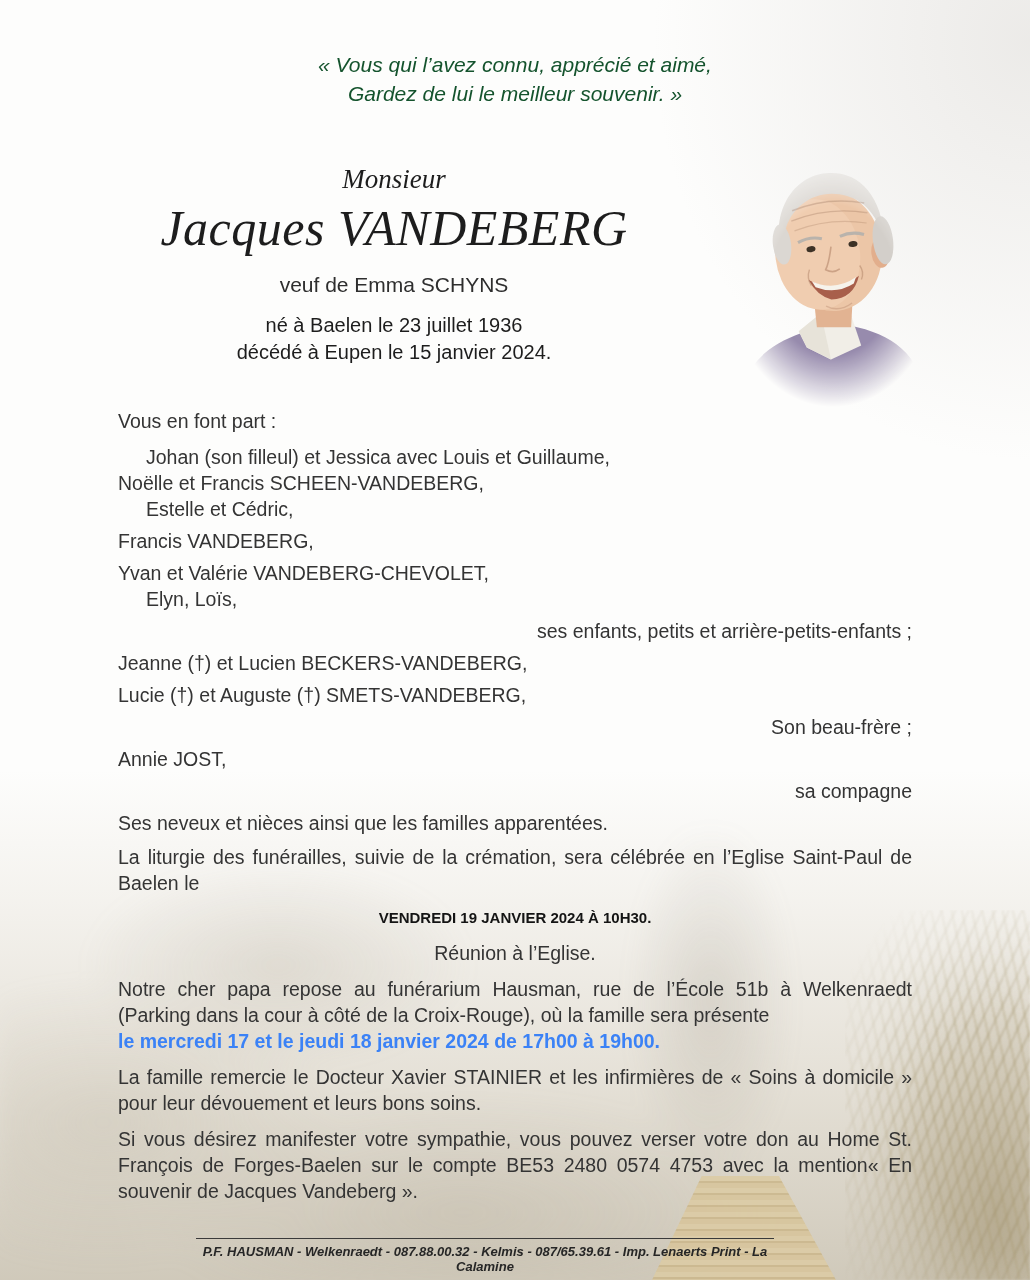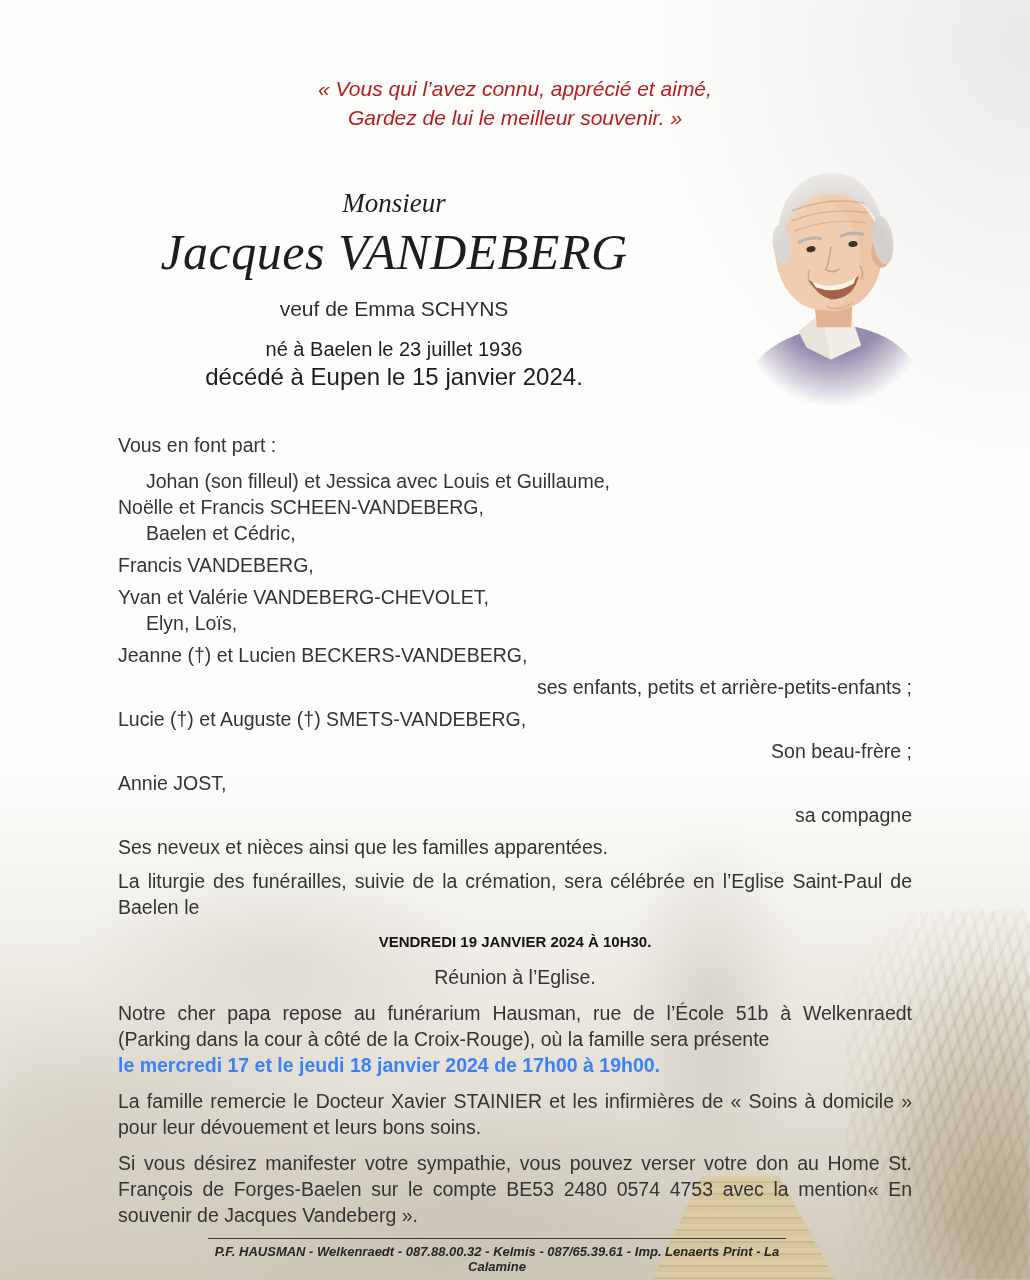--- a/index.html
+++ b/index.html
@@ -46,46 +46,46 @@
   }
   
   .photo{
     position:absolute;left:726px;top:154px;width:214px;height:268px;margin:0;
     -webkit-mask-image:radial-gradient(ellipse 53% 51% at 50% 47%, #000 55%, transparent 93%);
             mask-image:radial-gradient(ellipse 53% 51% at 50% 47%, #000 55%, transparent 93%);
   }
   .photo svg{width:100%;height:100%;display:block;}
   
   .content{position:relative;z-index:2;}
-  .quote{padding-top:74px;text-align:center;font-style:italic;
-         font-size:21px;line-height:29px;color:#b91c1c;}
+  .quote{padding-top:50px;text-align:center;font-style:italic;
+         font-size:21px;line-height:29px;color:#14532d;}
   .quote p{margin:0;}
   .headline{margin-top:52px;text-align:center;padding-right:242px;color:#1d1d1d;}
   .honorific{font-family:"Liberation Serif",serif;font-style:italic;
              font-size:27px;line-height:38px;margin:0;}
   .deceased-name{font-family:"Liberation Serif",serif;font-style:italic;font-weight:normal;
                  font-size:50px;line-height:56px;margin:2px 0 16px;letter-spacing:.5px;}
   .relation{font-size:21px;line-height:25px;margin:11px 0 0;color:#2e2e2e;}
   .birth{font-size:20px;line-height:27px;margin:15px 0 0;}
-  .death{font-size:24px;line-height:27px;margin:0;}
+  .death{font-size:20px;line-height:27px;margin:0;}
   .body{margin:42px 118px 0;font-size:19.5px;line-height:26px;color:#343434;}
   .intro{margin:0 0 10px;}
   .fam-line{margin:0;line-height:26px;}
   .fam-indent{padding-left:28px;}
   .fam-right{text-align:right;}
   .fam-gap{margin-top:6px;}
   .para{text-align:justify;margin:10px 0 0;}
   .para-liturgy{margin-top:8px;}
   .bold-line{display:block;font-weight:bold;color:#3b82f6;}
   .ceremony-date{text-align:center;font-weight:bold;font-size:15px;
                  color:#141414;margin:10px 0 0;line-height:24px;}
   .ceremony-meeting{text-align:center;margin:10px 0 0;}
   
   .footer{
-    position:absolute;z-index:2;left:208px;top:1238px;width:578px;
+    position:absolute;z-index:2;left:196px;top:1238px;width:578px;
     border-top:1.5px solid #3a3a3a;padding-top:5px;text-align:center;
     font-style:italic;font-weight:bold;font-size:13px;color:#262626;
   }
   .footer p{margin:0;}
 </style>
 </head>
 <body>
 
 <main class="page">
 
@@ -149,31 +149,31 @@
 
     <section class="body">
       <p class="intro">Vous en font part :</p>
 
       <div>
 
           <p class="fam-line fam-indent">Johan (son filleul) et Jessica avec Louis et Guillaume,</p>
 
           <p class="fam-line fam-left">Noëlle et Francis SCHEEN-VANDEBERG,</p>
 
-          <p class="fam-line fam-indent">Baelen et Cédric,</p>
+          <p class="fam-line fam-indent">Estelle et Cédric,</p>
 
           <p class="fam-line fam-left fam-gap">Francis VANDEBERG,</p>
 
           <p class="fam-line fam-left fam-gap">Yvan et Valérie VANDEBERG-CHEVOLET,</p>
 
           <p class="fam-line fam-indent">Elyn, Loïs,</p>
 
+          <p class="fam-line fam-right fam-gap">ses enfants, petits et arrière-petits-enfants ;</p>
+
           <p class="fam-line fam-left fam-gap">Jeanne (†) et Lucien BECKERS-VANDEBERG,</p>
-
-          <p class="fam-line fam-right fam-gap">ses enfants, petits et arrière-petits-enfants ;</p>
 
           <p class="fam-line fam-left fam-gap">Lucie (†) et Auguste (†) SMETS-VANDEBERG,</p>
 
           <p class="fam-line fam-right fam-gap">Son beau-frère ;</p>
 
           <p class="fam-line fam-left fam-gap">Annie JOST,</p>
 
           <p class="fam-line fam-right fam-gap">sa compagne</p>
 
           <p class="fam-line fam-left fam-gap">Ses neveux et nièces ainsi que les familles apparentées.</p>

